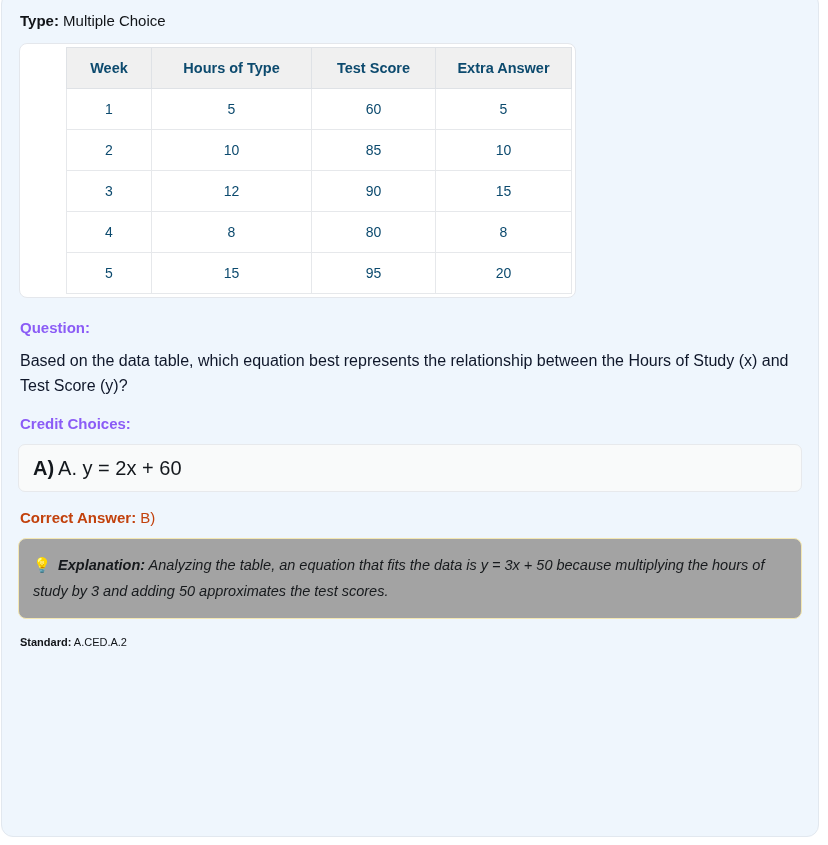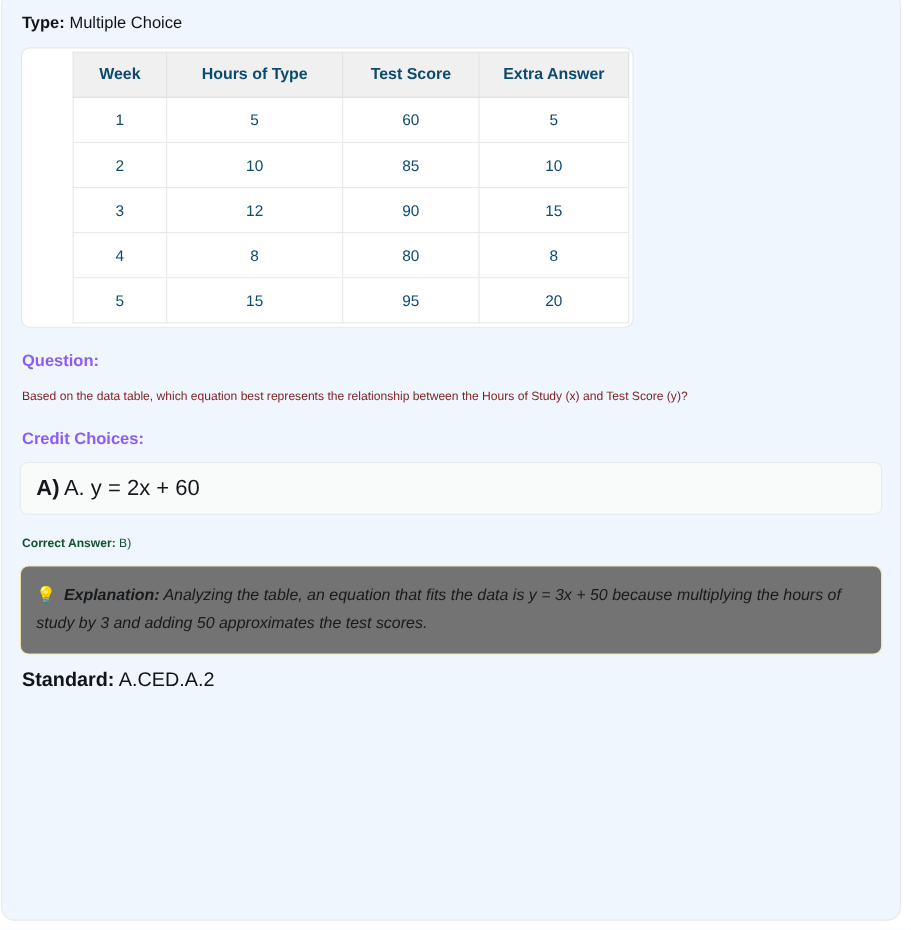--- a/index.html
+++ b/index.html
@@ -81,23 +81,23 @@
 
   
   .section-label {
     font-size: 15px;
     font-weight: bold;
     color: #8b5cf6;
     margin: 16px 0 10px 2px;
     line-height: 20px;
   }
   .question-text {
-    font-size: 11px;
+    font-size: 16px;
     line-height: 25px;
-    color: #7f1d1d;
+    color: #0f172a;
     margin: 0 0 14px 2px;
     max-width: 782px;
   }
 
   
   .choices {
     margin: 0;
     padding: 0;
     list-style: none;
   }
@@ -112,29 +112,29 @@
     color: #14181d;
     box-sizing: border-box;
   }
   .choice .letter {
     font-weight: bold;
     margin-right: 4px;
   }
 
   
   .answer-line {
-    font-size: 11px;
-    line-height: 20px;
-    color: #14532d;
+    font-size: 15px;
+    line-height: 20px;
+    color: #c2410c;
     margin: 16px 0 10px 2px;
   }
   .answer-line .lbl { font-weight: bold; }
 
   .explanation {
-    background: #737373;
+    background: #a3a3a3;
     border: 1px solid #f3e7b3;
     border-radius: 8px;
     padding: 13px 14px 14px 14px;
     margin: 0 0 10px 0;
     box-sizing: border-box;
   }
   .explanation-body {
     font-size: 14.5px;
     line-height: 26px;
     font-style: italic;
@@ -143,21 +143,21 @@
   .explanation-body .bulb {
     font-style: normal;
     margin-right: 3px;
   }
   .explanation-body .exp-label {
     font-weight: bold;
     font-style: italic;
   }
 
   .footer-line {
-    font-size: 18px;
+    font-size: 11px;
     line-height: 26px;
     color: #111418;
     margin: 0 0 0 2px;
   }
   .footer-line .lbl { font-weight: bold; }
 </style>
 </head>
 <body>
 
 <div class="question-card">

